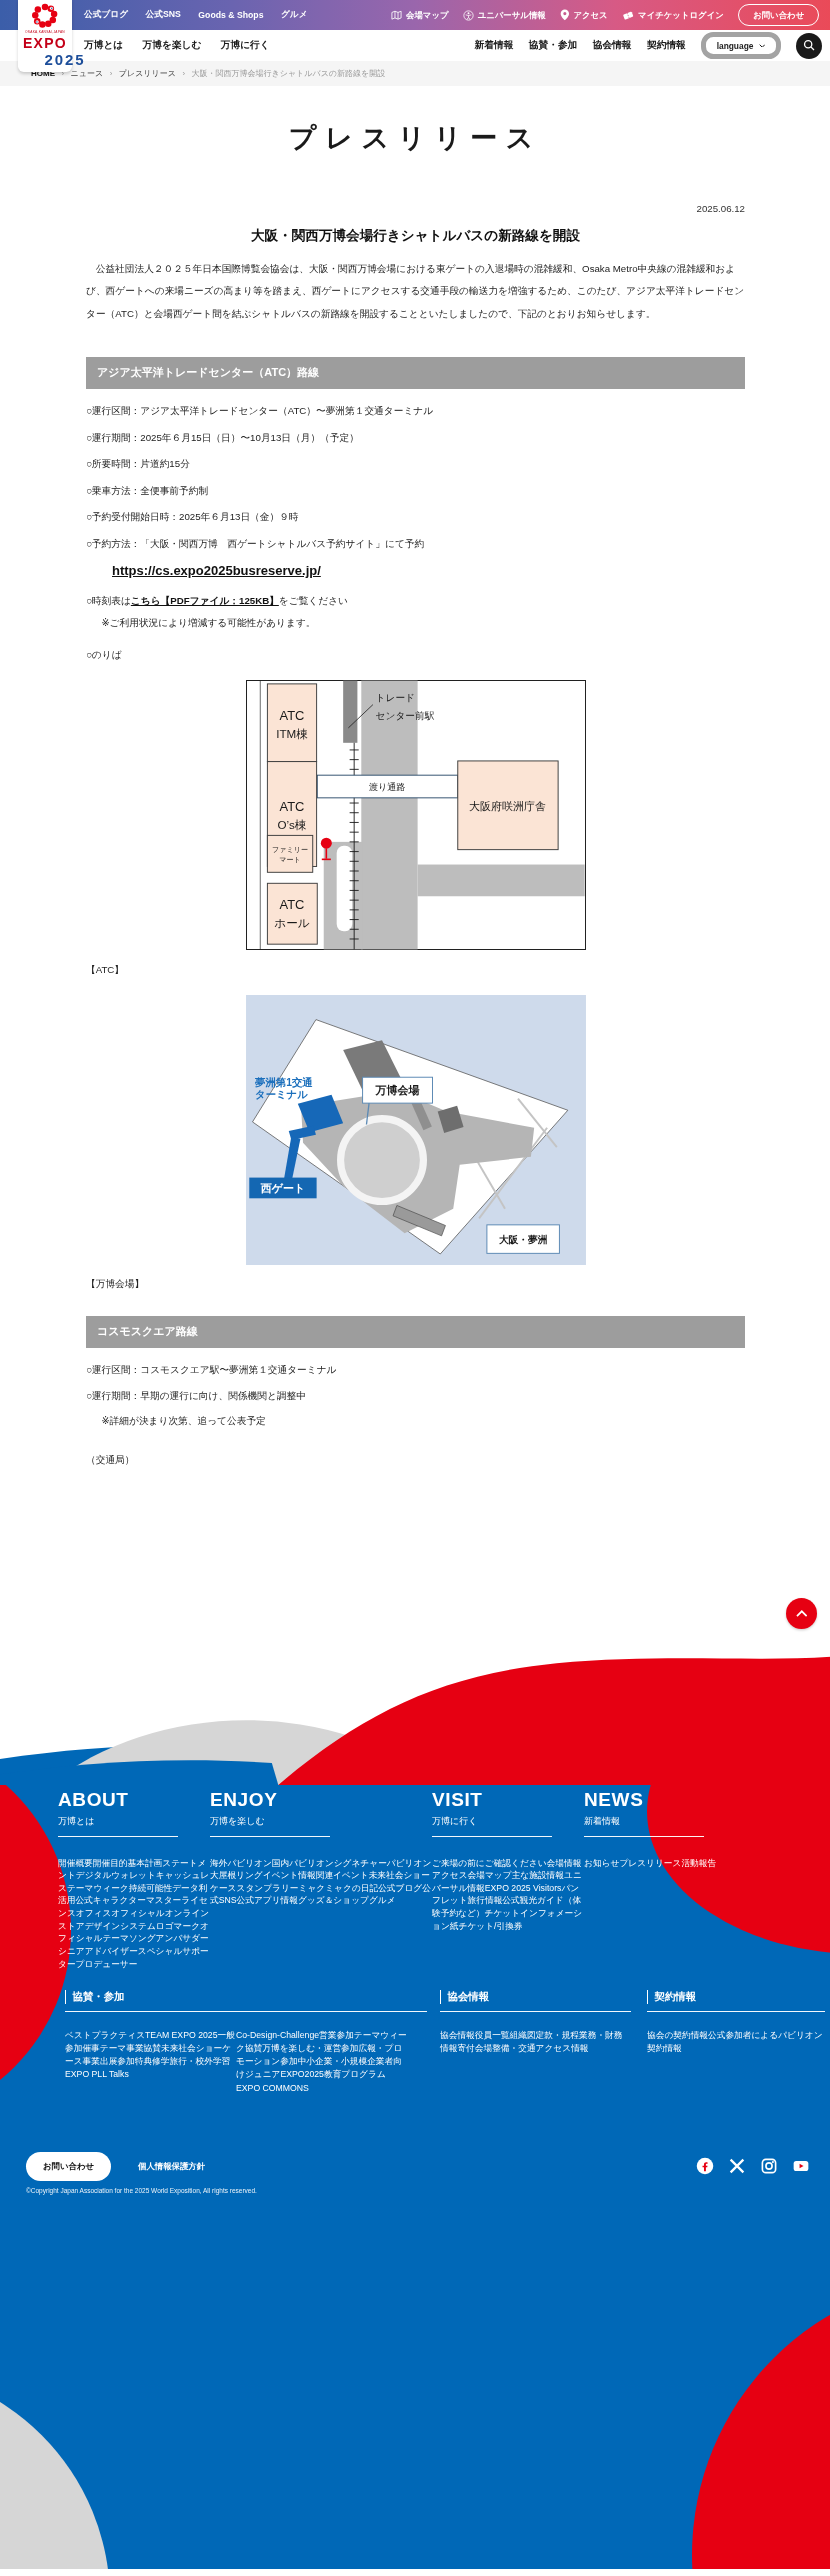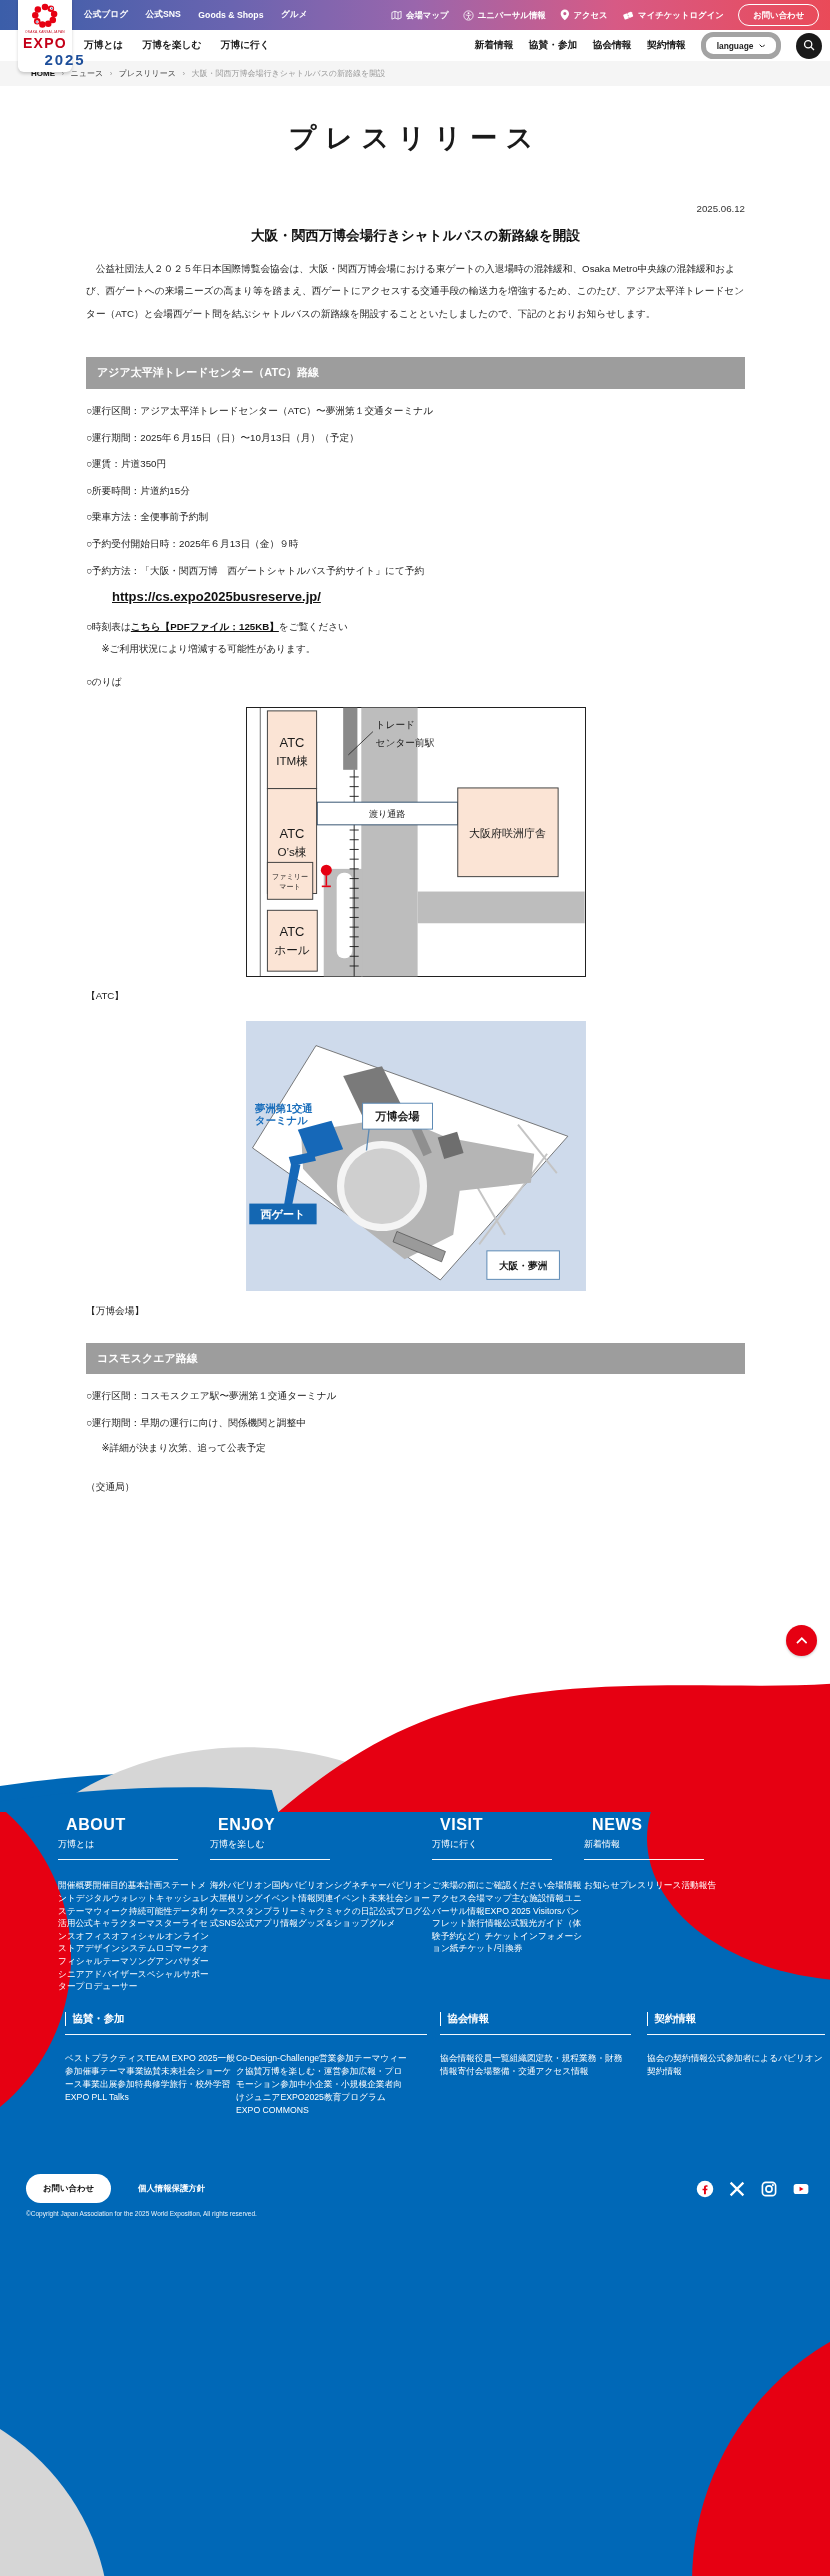--- a/index.html
+++ b/index.html
@@ -63,21 +63,21 @@
   .footer-main { position:relative; background:#0068B7; min-height:784px; overflow:hidden; color:#fff; }
   .deco { position:absolute; border-radius:50%; z-index:0; }
   .deco-red-left { width:388px; height:388px; background:#E60012; left:-317px; top:-49px; }
   .deco-red-topright { width:427px; height:285px; background:#E60012; left:647px; top:-116px; }
   .deco-gray-bottomleft { width:466px; height:466px; background:#D6D6D6; left:-356px; top:582px; }
   .deco-red-bottomright { width:556px; height:556px; background:#E60012; left:692px; top:492px; }
   .footer-inner { position:relative; z-index:1; }
 
   .fcols { display:flex; padding:3.9px 0 0 58px; }
   .fcol1 { width:152px; } .fcol2 { width:222px; } .fcol3 { width:152px; } .fcol4 { width:142px; }
-  .fcol-title { font-size:16px; font-weight:bold; letter-spacing:0.6px;margin-left:8px; }
+  .fcol-title { font-size:19px; font-weight:bold; letter-spacing:0.6px; }
   .fcol-sub { margin-top:3.9px; font-size:9px; }
   .fcol-rule { width:120px; border:none; border-top:0.6px solid rgba(255,255,255,.95); margin:8.4px 0 0; }
   .fcol-links { margin-top:19.4px; }
   .flink { font-size:8.7px; margin-bottom:12px; cursor:pointer; line-height:1.45; max-width:126px; }
 
   .fsections { display:flex; padding:19.4px 0 0 65px; }
   .fsec1 { width:362px; } .fsec2 { width:191px; margin-left:13px; } .fsec3 { width:178px; margin-left:16px; }
   .fsec-title { font-size:10.4px; font-weight:bold; border-left:1.9px solid #fff; padding-left:6.5px; }
   .fsec-rule { border:none; border-top:0.6px solid rgba(255,255,255,.95); margin:7.8px 0 0; }
   .fsec-links { margin-top:17px; }
@@ -206,21 +206,20 @@
   <h1 class="page-title">プレスリリース</h1>
   <div class="date-line">2025.06.12</div>
   <h2 class="article-title">大阪・関西万博会場行きシャトルバスの新路線を開設</h2>
   <p class="intro">公益社団法人２０２５年日本国際博覧会協会は、大阪・関西万博会場における東ゲートの入退場時の混雑緩和、Osaka Metro中央線の混雑緩和および、西ゲートへの来場ニーズの高まり等を踏まえ、西ゲートにアクセスする交通手段の輸送力を増強するため、このたび、アジア太平洋トレードセンター（ATC）と会場西ゲート間を結ぶシャトルバスの新路線を開設することといたしましたので、下記のとおりお知らせします。</p>
 
   <div class="gray-bar">アジア太平洋トレードセンター（ATC）路線</div>
 
   <div class="olist">
       <div class="olist-row">○運行区間：アジア太平洋トレードセンター（ATC）〜夢洲第１交通ターミナル</div>
       <div class="olist-row">○運行期間：2025年６月15日（日）〜10月13日（月）（予定）</div>
-      <div class="olist-row">○運賃：片道350円</div>
       <div class="olist-row">○所要時間：片道約15分</div>
       <div class="olist-row">○乗車方法：全便事前予約制</div>
       <div class="olist-row">○予約受付開始日時：2025年６月13日（金）９時</div>
       <div class="olist-row">○予約方法：「大阪・関西万博　西ゲートシャトルバス予約サイト」にて予約</div>
     </div>
   <div class="url-line">
     <a class="url-link">https://cs.expo2025busreserve.jp/</a>
   </div>
 
   <div class="tt-line">

